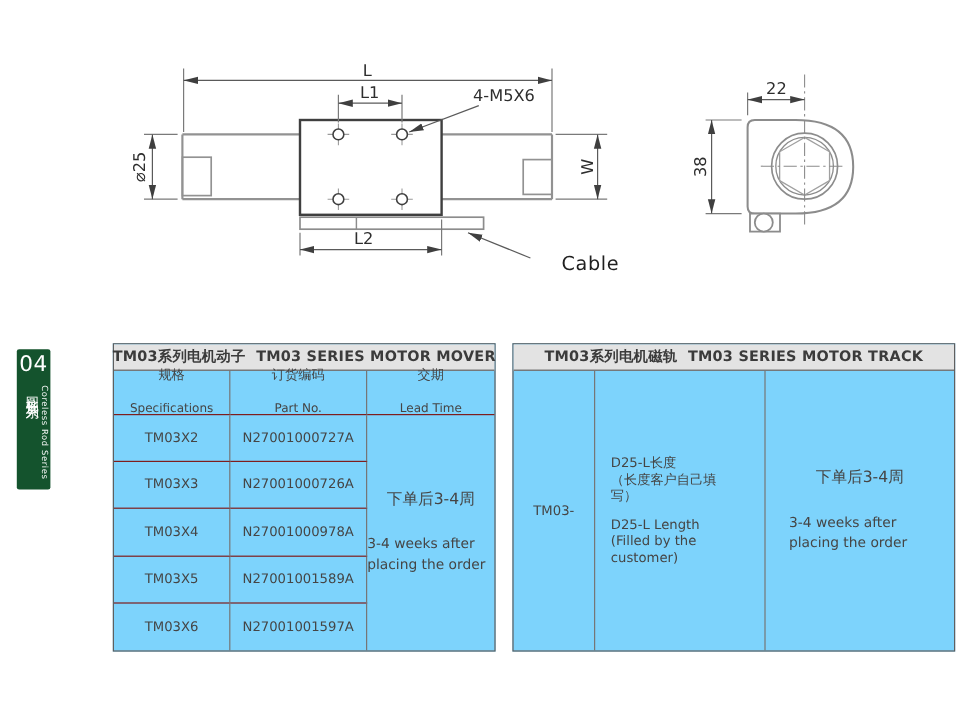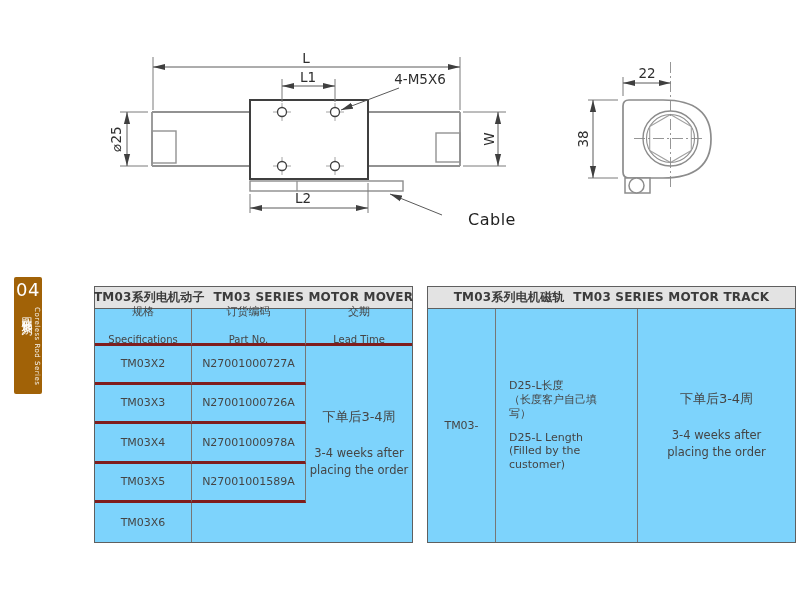--- a/index.html
+++ b/index.html
@@ -6,22 +6,22 @@
   .page {
     position:relative; width:800px; height:592px; background:#ffffff;
     font-family:"DejaVu Sans","Liberation Sans",sans-serif; overflow:hidden;
   }
 
   
   .drawing-svg { position:absolute; left:0; top:0; }
 
   
   .side-tab {
-    position:absolute; left:14px; top:277px; width:28px; height:117px;
-    background:#a16207; border-radius:2px; color:#ffffff;
+    position:absolute; left:14px; top:291px; width:28px; height:117px;
+    background:#14532d; border-radius:2px; color:#ffffff;
   }
   .tab-number { text-align:center; font-size:18px; padding-top:2px; letter-spacing:0.5px; }
   .tab-zh {
     position:absolute; left:4px; top:31px; writing-mode:vertical-rl;
     font-size:11px; letter-spacing:2px;
   }
   .tab-en {
     position:absolute; right:1px; top:30px; writing-mode:vertical-rl;
     font-size:7px; letter-spacing:0.5px; opacity:0.95;
   }
@@ -33,32 +33,32 @@
   }
   .mover-table { left:94px;  width:319px; grid-template-columns:97px 114px 1fr; grid-template-rows:22px 37px repeat(5,1fr); }
   .track-table { left:427px; width:369px; grid-template-columns:68px 142px 1fr; grid-template-rows:22px 1fr; }
 
   .t-title {
     grid-column:1 / -1; background:#E3E3E3; border-bottom:1px solid #5f5f5f;
     display:flex; align-items:center; justify-content:center;
     font-weight:bold; font-size:12px; color:#3b3b3b; white-space:pre; letter-spacing:0.2px;
   }
   .cell {
-    border-right:1px solid #767676; border-bottom:3px solid #7f1d1d;
+    border-right:1px solid #767676; border-bottom:1px solid #7f1d1d;
     display:flex; flex-direction:column; align-items:center; justify-content:center;
     font-size:11px; line-height:1.25; box-sizing:border-box;
   }
   .last-col { border-right:none; }
   .last-row { border-bottom:none; }
   .hdr-zh { font-size:11px; }
   .hdr-en { font-size:10px; margin-top:15px; }
   .lead-cell { grid-column:3;gap:13px; }
   .mover-lead { grid-row:3 / 8; }
   .lead-zh { font-size:13px; margin-bottom:7px; }
-  .lead-en { font-size:11.5px; line-height:1.45; text-align:center; max-width:118px; }
+  .lead-en { font-size:11.5px; line-height:1.45; text-align:left; max-width:118px; }
   .spec-cell-left {
     align-items:flex-start; text-align:left; padding-left:13px; padding-right:20px;
   }
   .spec-line { font-size:11px; }
   .spec-gap { height:10px; }
 </style>
 </head>
 <body>
 
 <div class="page">
@@ -193,20 +193,21 @@
 
     <div class="cell">TM03X2</div>
     <div class="cell">N27001000727A</div>
     <div class="cell">TM03X3</div>
     <div class="cell">N27001000726A</div>
     <div class="cell">TM03X4</div>
     <div class="cell">N27001000978A</div>
     <div class="cell">TM03X5</div>
     <div class="cell">N27001001589A</div>
     <div class="cell last-row">TM03X6</div>
+    <div class="cell last-row">N27001001597A</div>
   </div>
 
   <div class="spec-table track-table">
     <div class="t-title">TM03系列电机磁轨  TM03 SERIES MOTOR TRACK</div>
 
     <div class="cell last-row">TM03-</div>
 
     <div class="cell last-row spec-cell-left">
       <span class="spec-line">D25-L长度</span>
       <span class="spec-line">（长度客户自己填写）</span>

